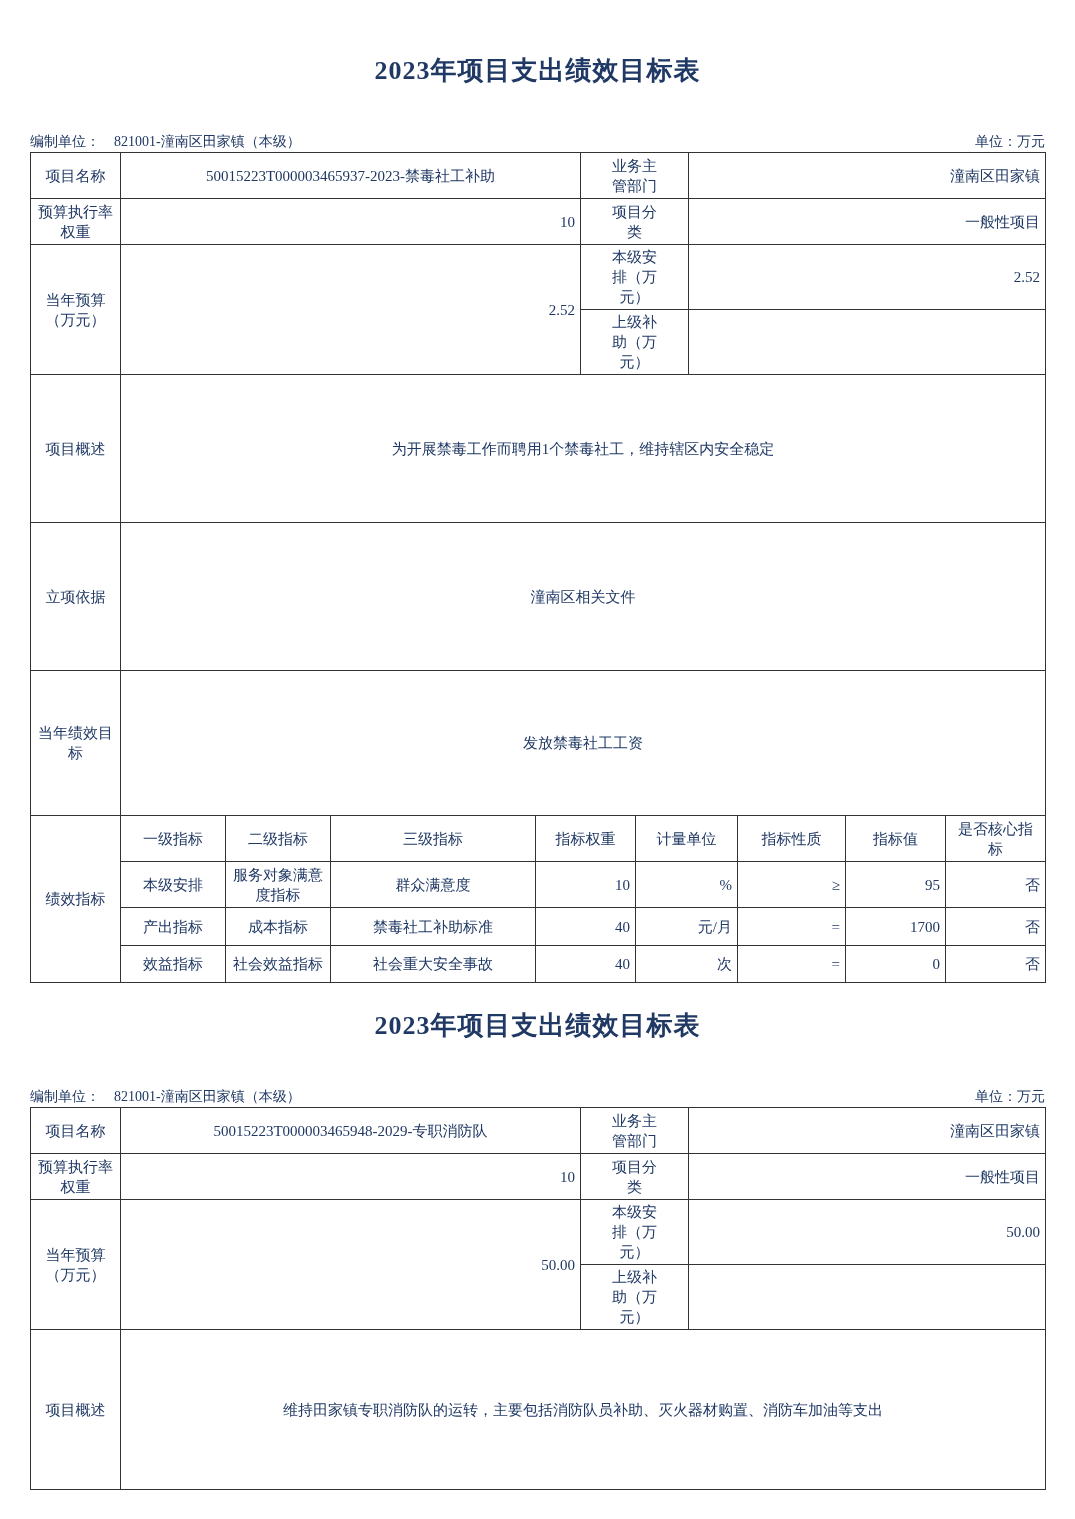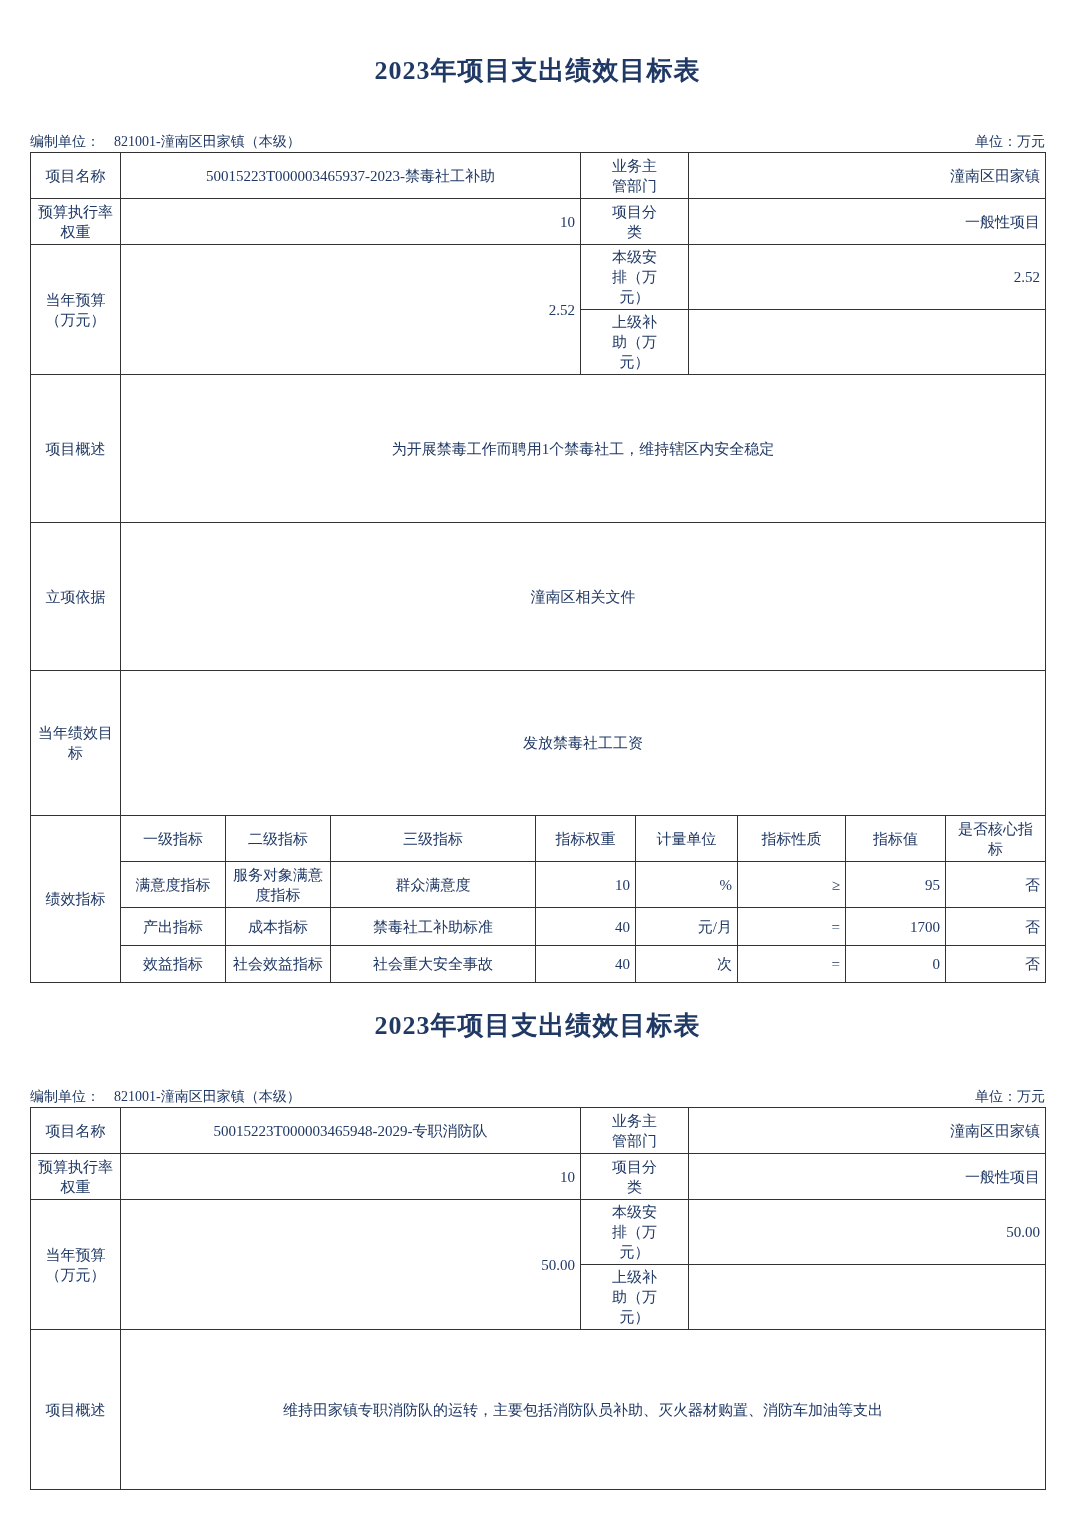--- a/index.html
+++ b/index.html
@@ -149,21 +149,21 @@
       <td class="hdr">一级指标</td>
       <td class="hdr">二级指标</td>
       <td class="hdr">三级指标</td>
       <td class="hdr">指标权重</td>
       <td class="hdr">计量单位</td>
       <td class="hdr">指标性质</td>
       <td class="hdr">指标值</td>
       <td class="hdr">是否核心指标</td>
     </tr>
     <tr class="h46">
-      <td class="val left">满意度指标</td>
+      <td class="val left">本级安排</td>
       <td class="val left">服务对象满意度指标</td>
       <td class="val left">群众满意度</td>
       <td class="val center">10</td>
       <td class="val center">%</td>
       <td class="val center">≥</td>
       <td class="val center">95</td>
       <td class="val center">否</td>
     </tr>
     <tr class="h38">
       <td class="val left">产出指标</td>

